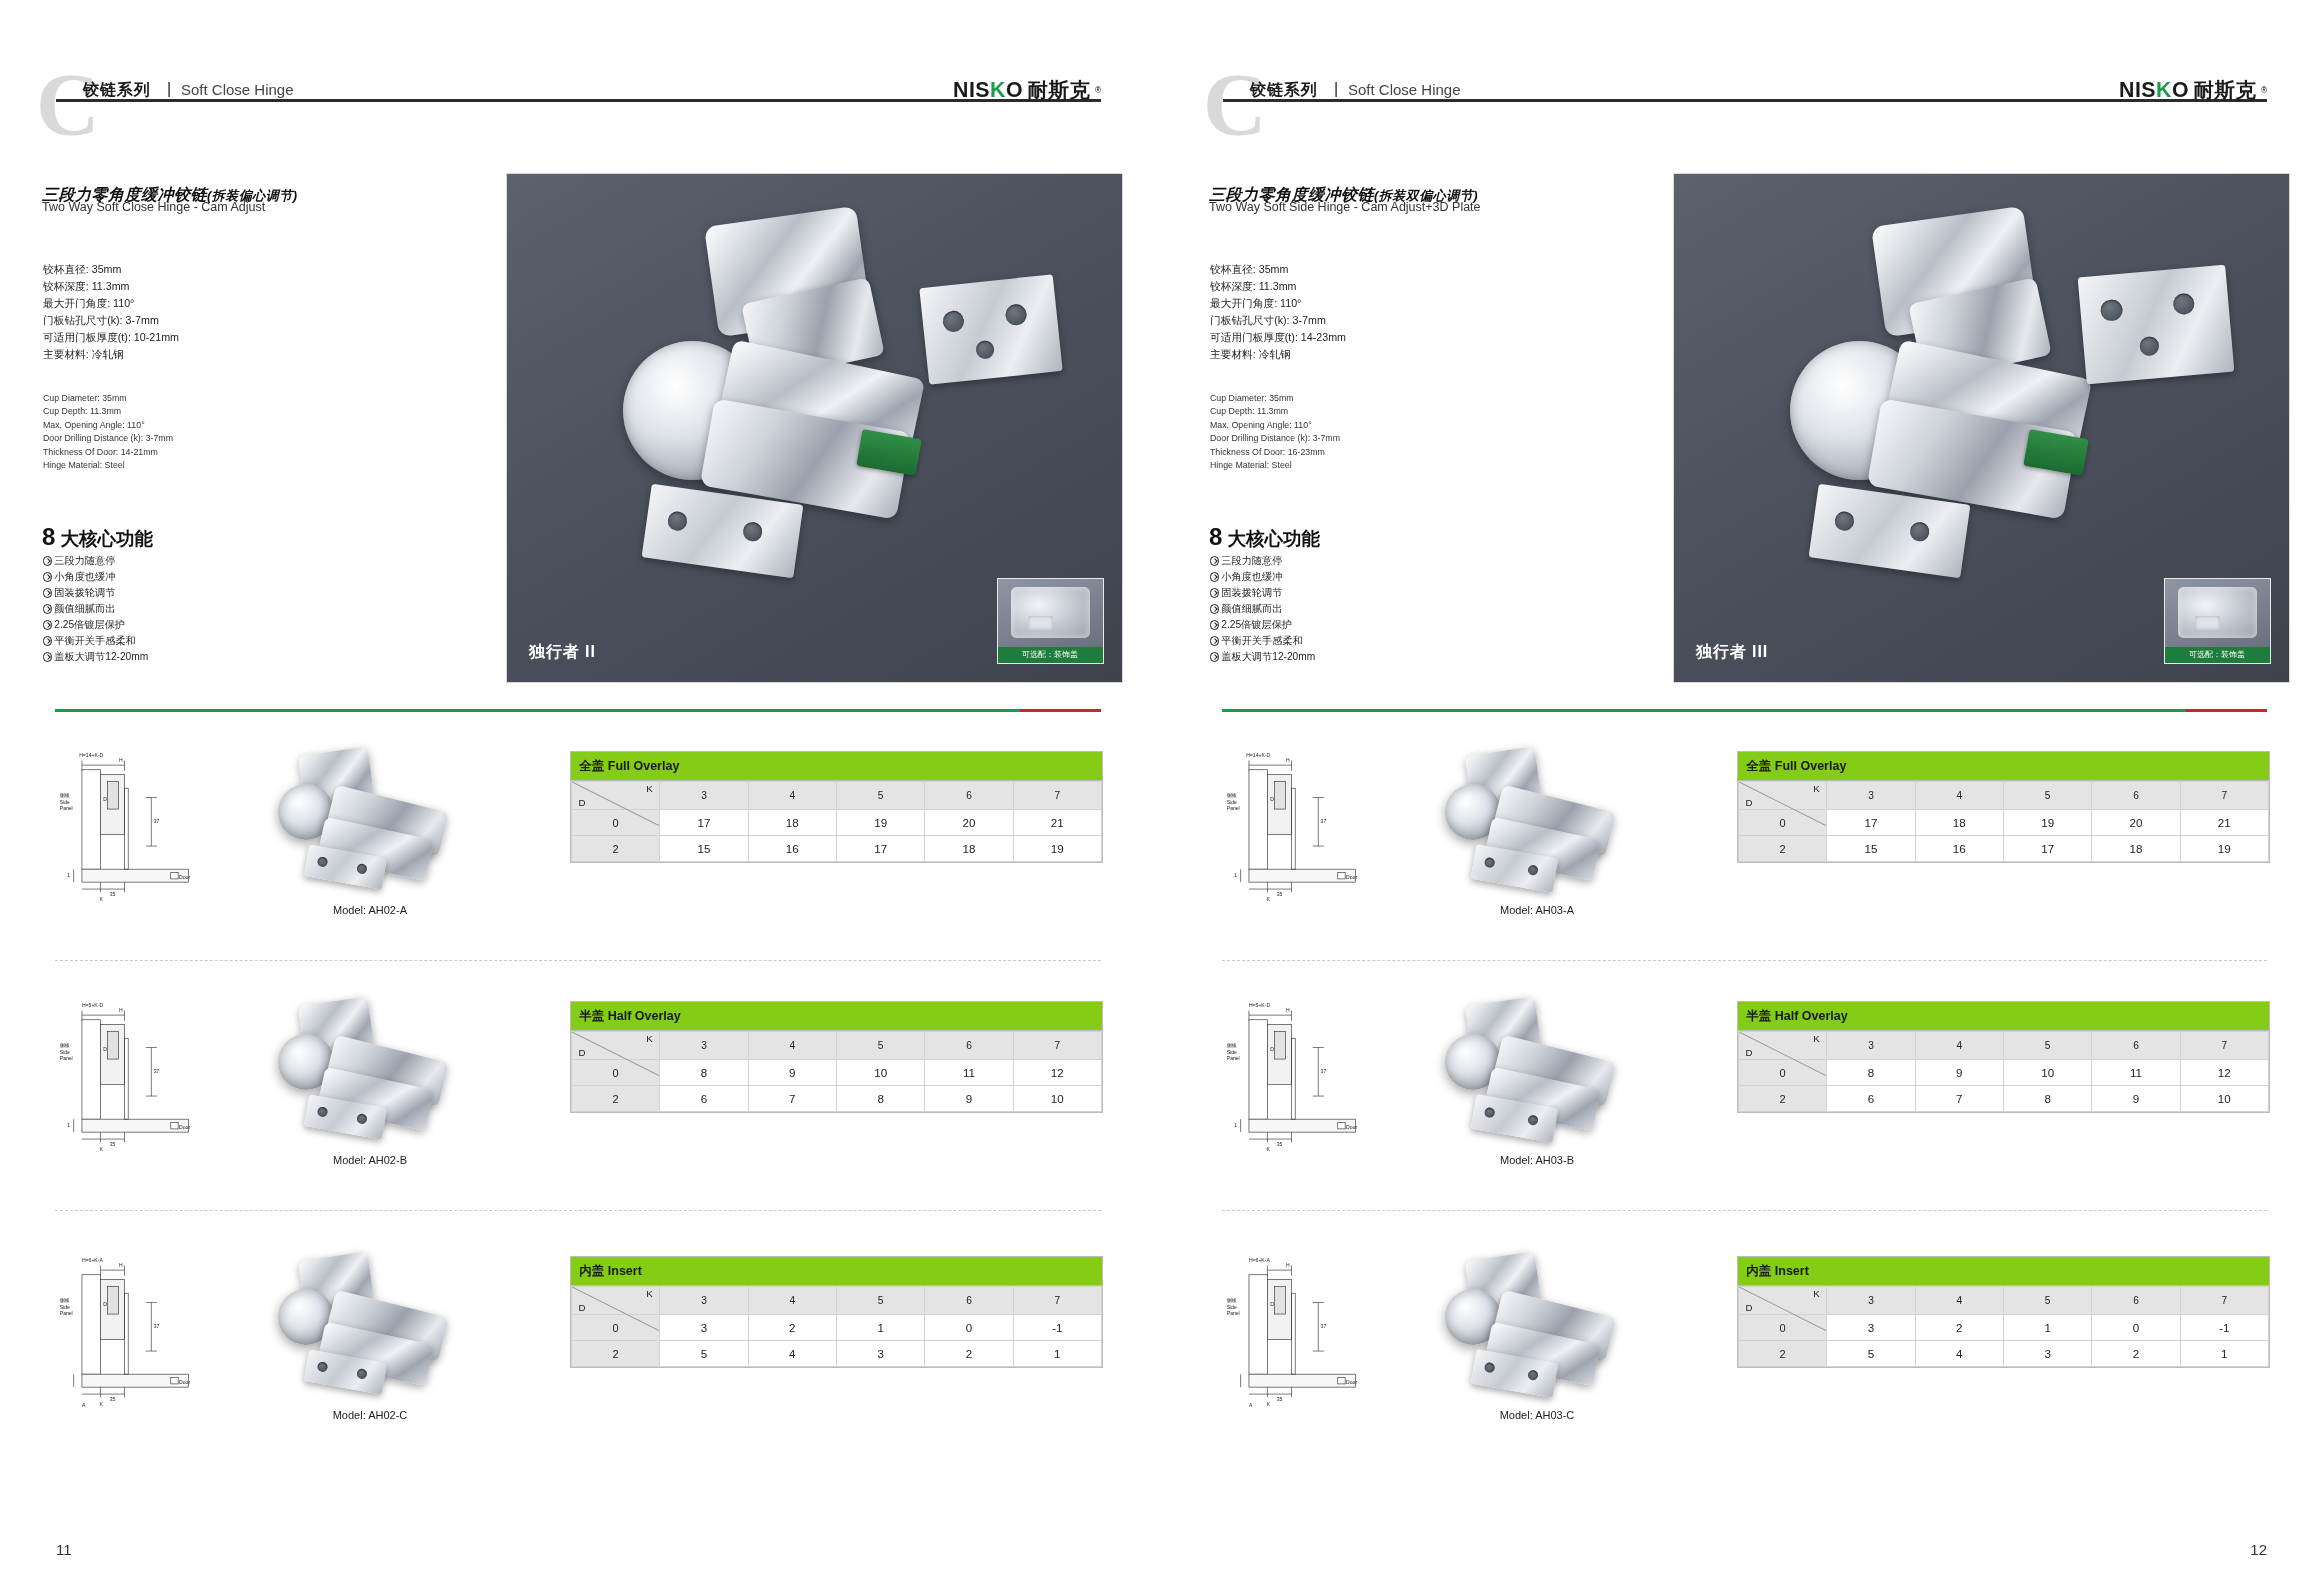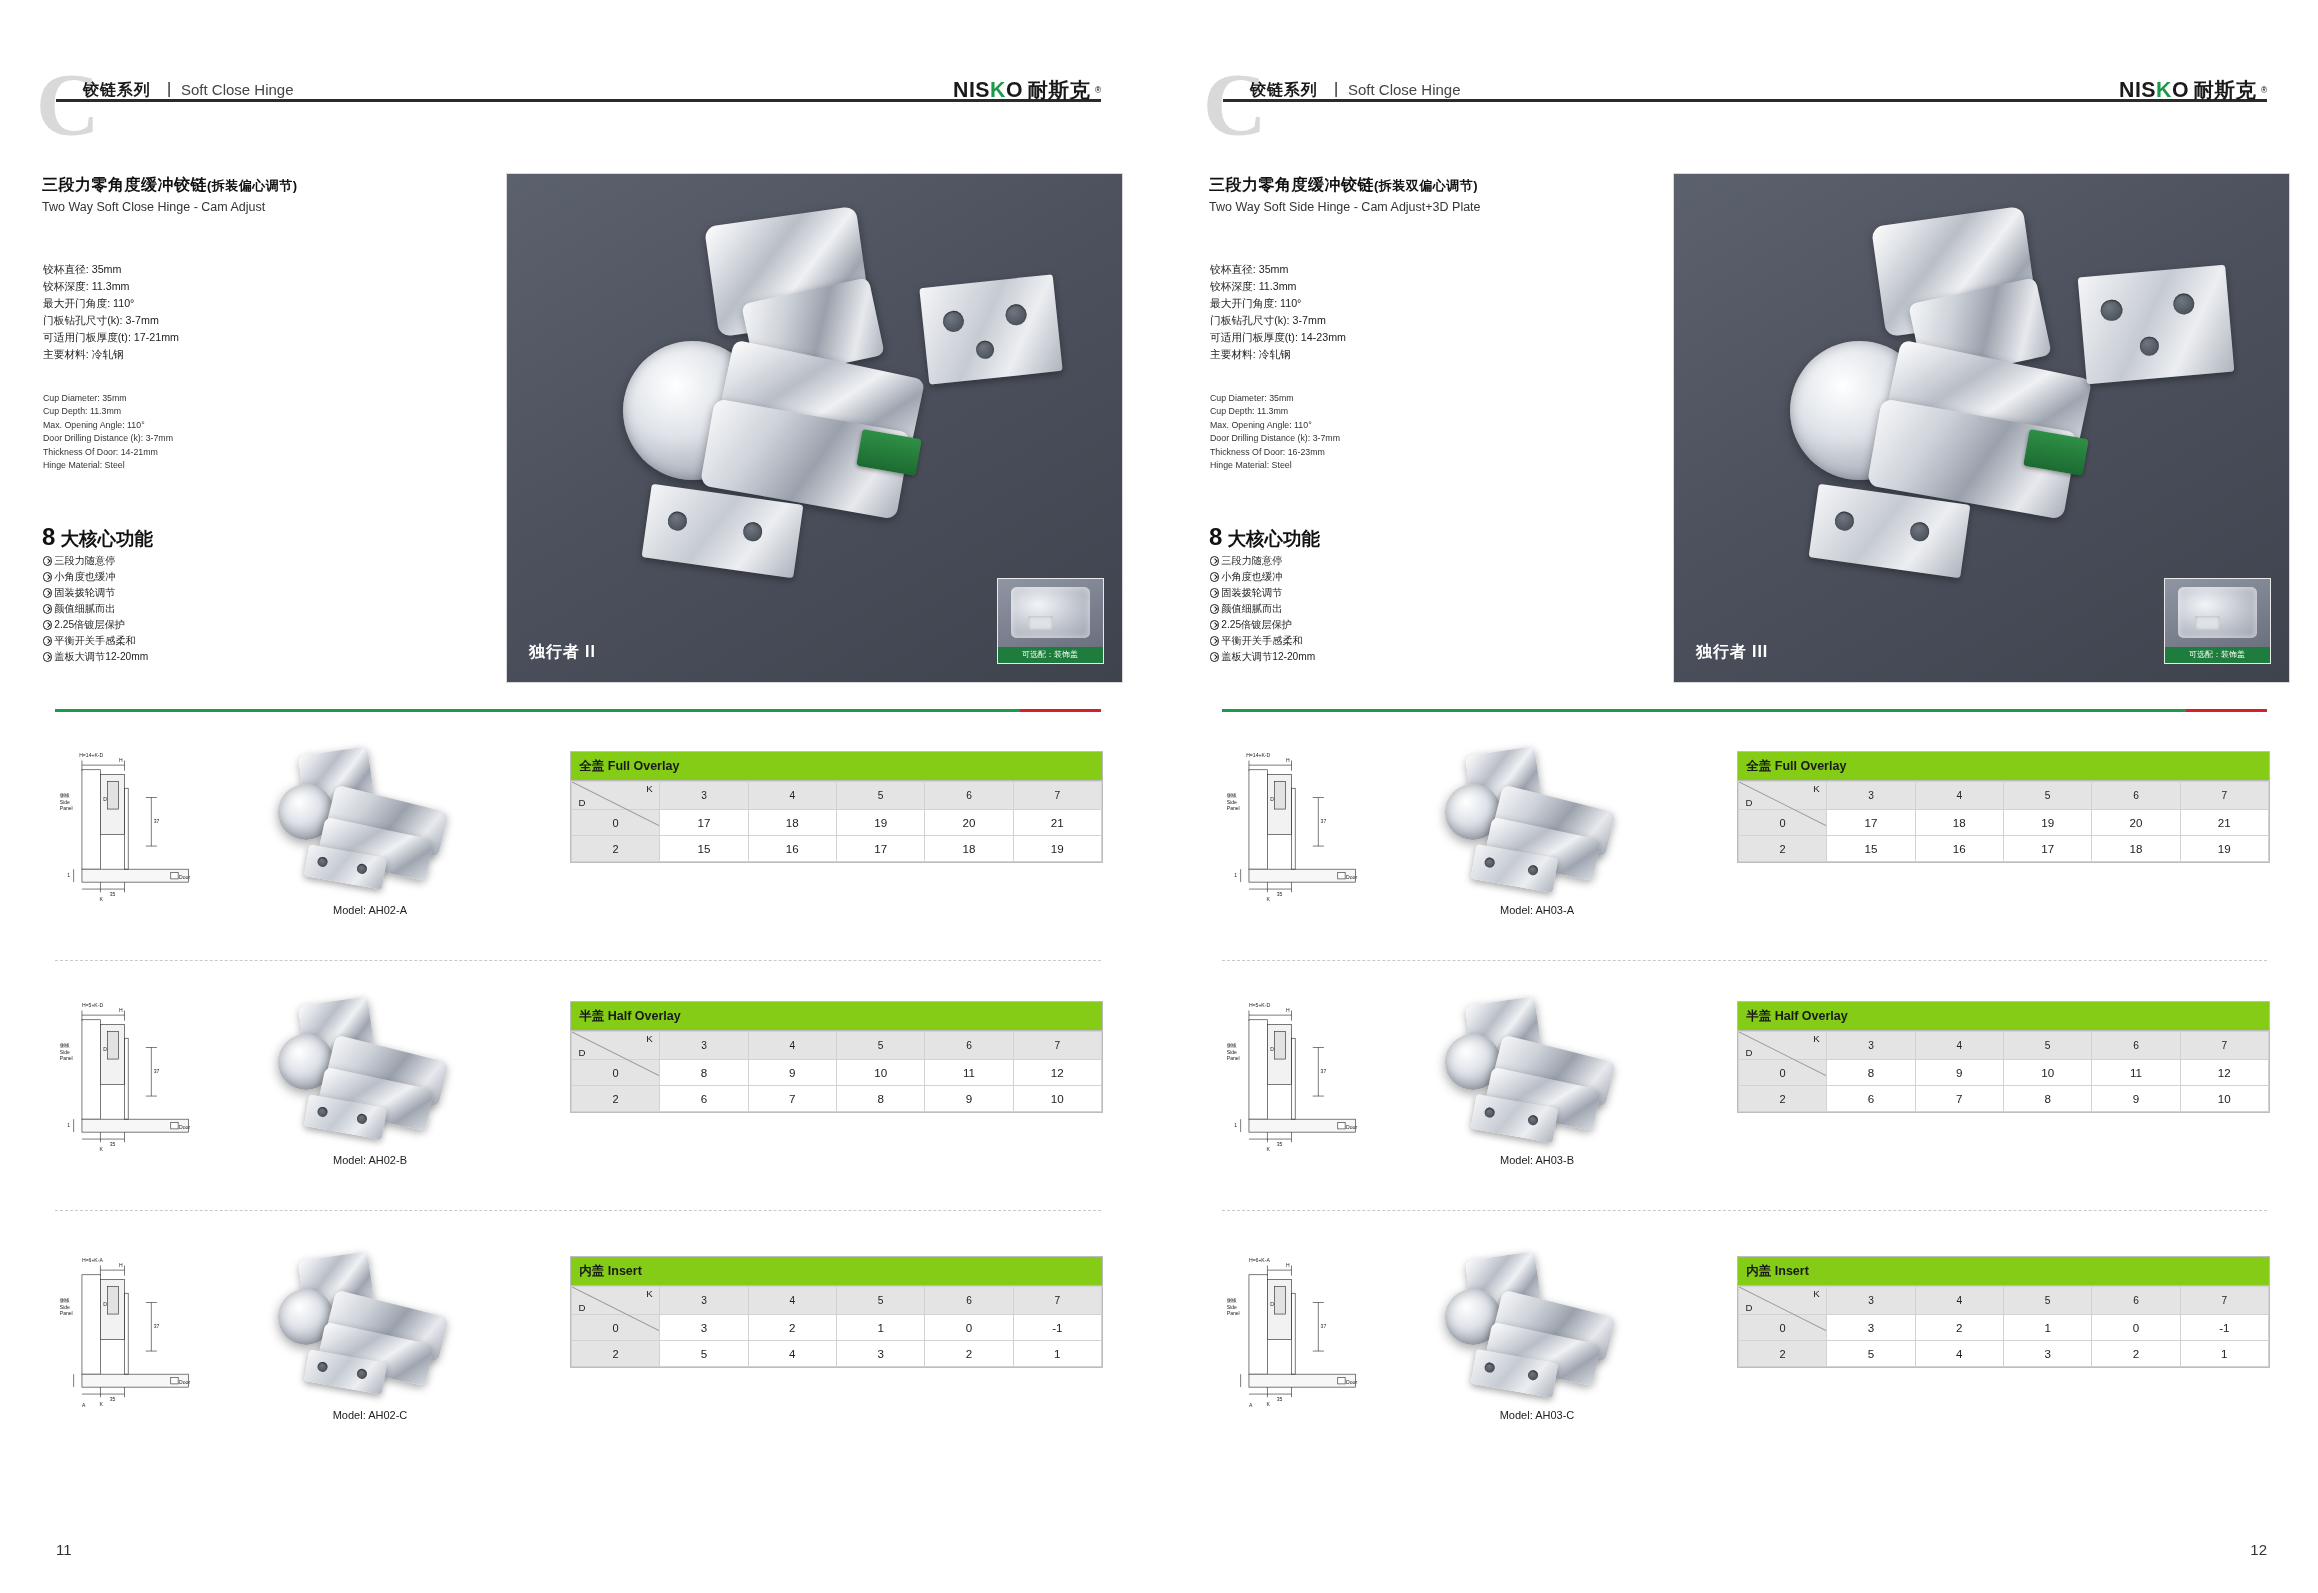--- a/index.html
+++ b/index.html
@@ -94,25 +94,26 @@
     font-weight: bold;
     color: #1a1a1a;
     letter-spacing: 0.5px;
   }
   .logo-sup { font-size: 8.3px; vertical-align: super; }
 
   
   .title-cn {
     position: absolute;
     left: 42px;
-    top: 175px;
+    top: 185px;
     font-size: 16px;
     font-weight: bold;
     color: #111;
     letter-spacing: 0.5px;
+    font-style: italic;
   }
   .title-cn .sub { font-size: 13px; font-weight: bold; }
   .title-en {
     position: absolute;
     left: 42px;
     top: 200px;
     font-size: 12.5px;
     color: #333;
   }
 
@@ -402,21 +403,21 @@
     <div class="title-cn">
       <span>三段力零角度缓冲铰链</span><span class="sub">(拆装偏心调节)</span>
     </div>
     <div class="title-en">Two Way Soft Close Hinge - Cam Adjust</div>
 
     <div class="specs-cn">
       <div>铰杯直径: 35mm</div>
       <div>铰杯深度: 11.3mm</div>
       <div>最大开门角度: 110°</div>
       <div>门板钻孔尺寸(k): 3-7mm</div>
-      <div>可适用门板厚度(t): 17-21mm</div>
+      <div>可适用门板厚度(t): 10-21mm</div>
       <div>主要材料: 冷轧钢</div>
     </div>
 
     <div class="specs-en">
       <div>Cup Diameter: 35mm</div>
       <div>Cup Depth: 11.3mm</div>
       <div>Max. Opening Angle: 110°</div>
       <div>Door Drilling Distance (k): 3-7mm</div>
       <div>Thickness Of Door: 14-21mm</div>
       <div>Hinge Material: Steel</div>

